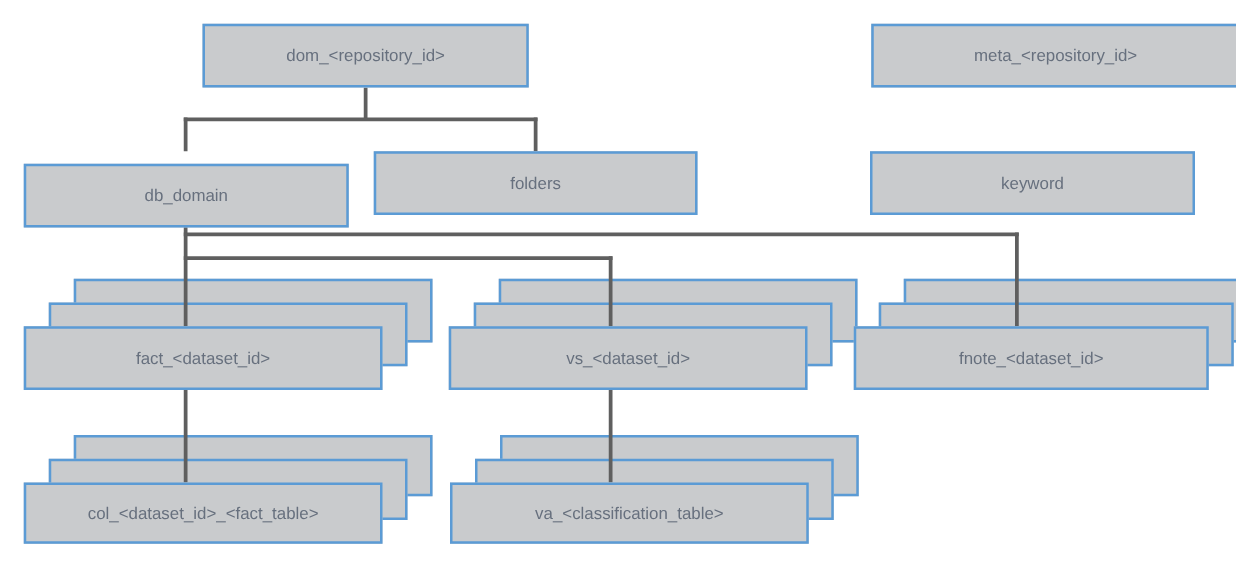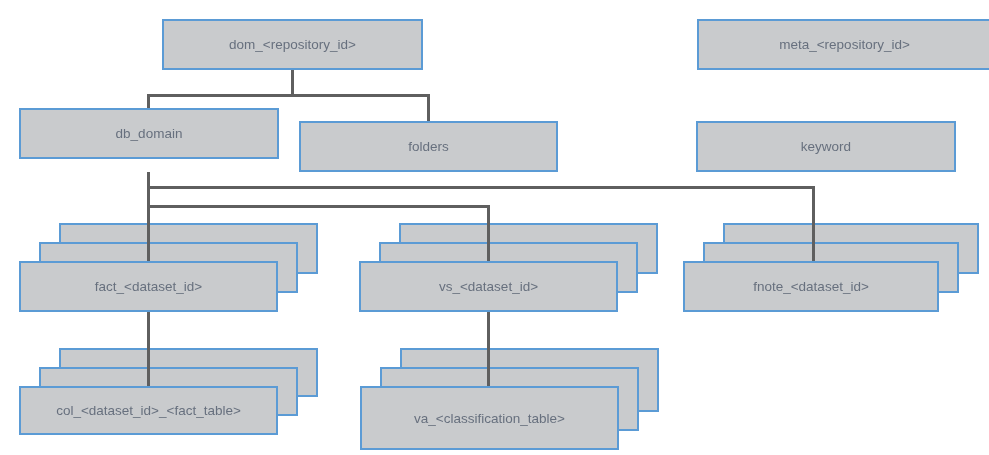--- a/index.html
+++ b/index.html
@@ -32,42 +32,43 @@
     font-size: 13.5px;
     font-weight: normal;
     color: var(--text, #67707e);
     white-space: nowrap;
   }
   
   .stack {
     position: absolute;
     width: 259px;
     height: 51px;
+    padding-left: 28px;
   }
   .stack .ghost, .stack .front {
     width: 100%;
     height: 100%;
   }
   .stack .ghost1 { left: 20px;  top: -19px; z-index: 2; }
   .stack .ghost2 { left: 40px;  top: -38px; z-index: 1; }
   .stack .front {
     left: 0; top: 0; z-index: 4;
     display: flex; align-items: center; justify-content: center;
   }
   
   .pos-dom      { left: 162px; top: 19px;  width: 261px; height: 51px; }
   .pos-meta     { left: 697px; top: 19px;  width: 295px; height: 51px; }
-  .pos-dbdomain { left: 19px;  top: 108px; width: 260px; height: 51px; }
+  .pos-dbdomain { left: 19px;  top: 131px; width: 260px; height: 51px; }
   .pos-folders  { left: 299px; top: 121px; width: 259px; height: 51px; }
   .pos-keyword  { left: 696px; top: 121px; width: 260px; height: 51px; }
   .pos-fact     { left: 19px;  top: 261px; }
   .pos-vs       { left: 359px; top: 261px; text-align: center; }
   .pos-fnote    { left: 683px; top: 261px; width: 256px; }
   .pos-col      { left: 19px;  top: 386px; height: 49px; text-align: center; }
-  .pos-va       { left: 360px; top: 386px; height: 64px; border-radius: 20px; }
+  .pos-va       { left: 360px; top: 386px; height: 49px; border-radius: 20px; }
   
   .edge {
     position: absolute;
     background: var(--connector, #5f5f5f);
     z-index: 3;
   }
   .e-dom-v      { left: 291px; top: 70px;  width: 3px;   height: 25px; }
   .e-top-h      { left: 147px; top: 94px;  width: 283px; height: 3px;  }
   .e-db-v       { left: 147px; top: 94px;  width: 3px;   height: 27px; }
   .e-folders-v  { left: 427px; top: 94px;  width: 3px;   height: 27px; }

